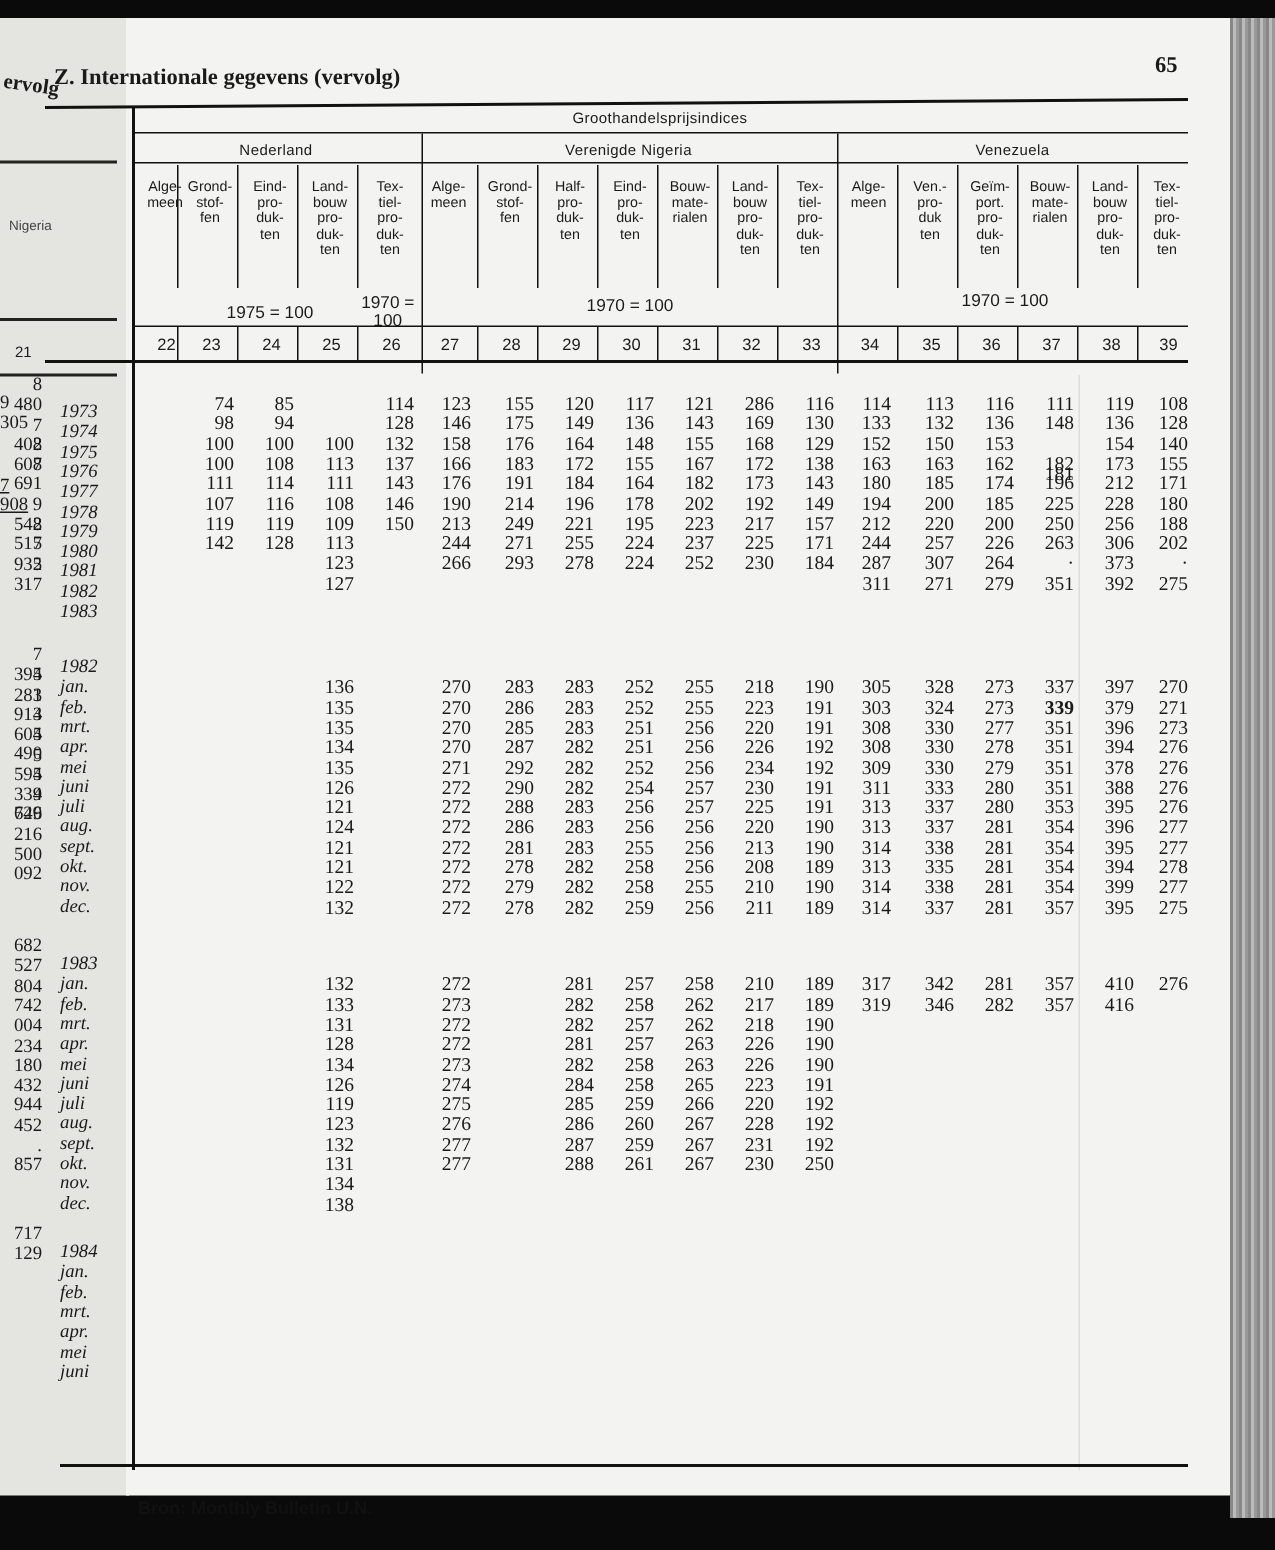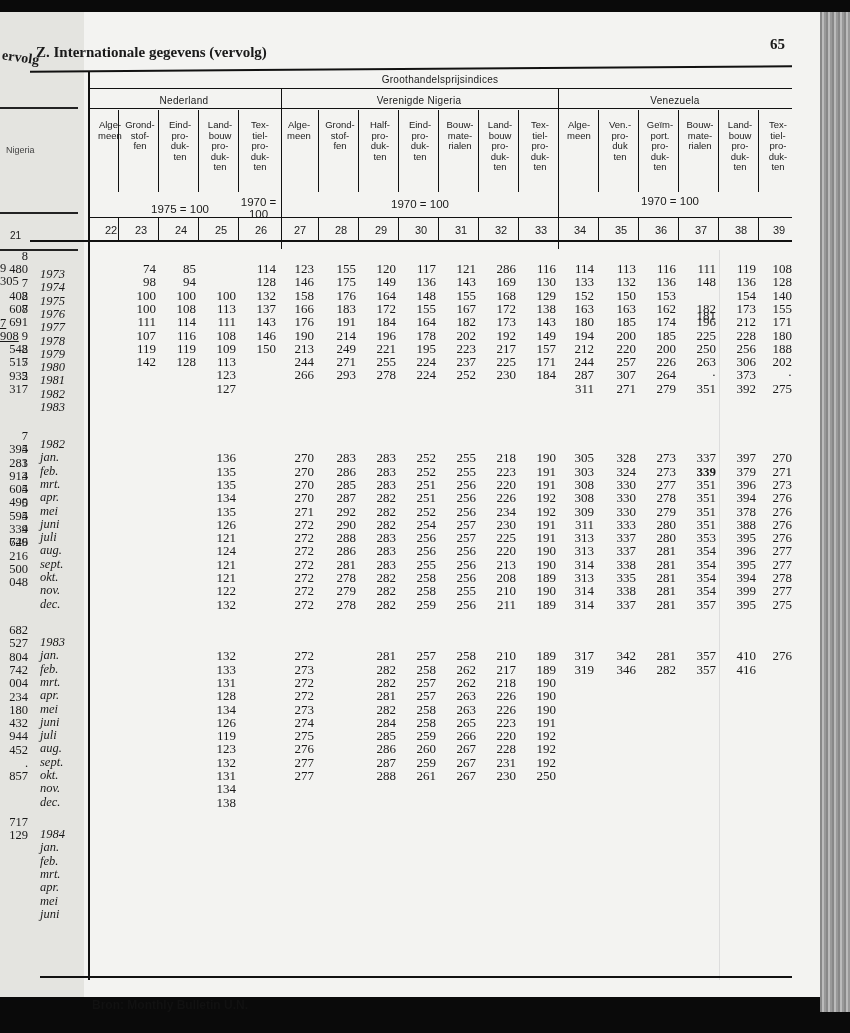--- a/index.html
+++ b/index.html
@@ -51,21 +51,21 @@
       <div class="num" style="top: 431.3px; text-align: right;">5 281</div>
       <div class="num" style="top: 444.6px; text-align: right;">3 914</div>
       <div class="num" style="top: 457.9px; text-align: right;">3 604</div>
       <div class="num" style="top: 471.2px; text-align: right;">5 490</div>
       <div class="num" style="top: 484.5px; text-align: right;">5 594</div>
       <div class="num" style="top: 497.8px; text-align: right;">5 339</div>
       <div class="num" style="top: 511.1px; text-align: right;">4 626</div>
       <div class="num" style="top: 524.4px; text-align: right;">749</div>
       <div class="num" style="top: 537.7px; text-align: right;">216</div>
       <div class="num" style="top: 551px; text-align: right;">500</div>
-      <div class="num" style="top: 564.3px; text-align: right;">048</div>
+      <div class="num" style="top: 564.3px; text-align: right;">092</div>
       <div class="num" style="top: 612px; text-align: right;">682</div>
       <div class="num" style="top: 625.3px; text-align: right;">527</div>
       <div class="num" style="top: 638.6px; text-align: right;">804</div>
       <div class="num" style="top: 651.9px; text-align: right;">742</div>
       <div class="num" style="top: 665.2px; text-align: right;">004</div>
       <div class="num" style="top: 678.5px; text-align: right;">234</div>
       <div class="num" style="top: 691.8px; text-align: right;">180</div>
       <div class="num" style="top: 705.1px; text-align: right;">432</div>
       <div class="num" style="top: 718.4px; text-align: right;">944</div>
       <div class="num" style="top: 731.7px; text-align: right;">452</div>

